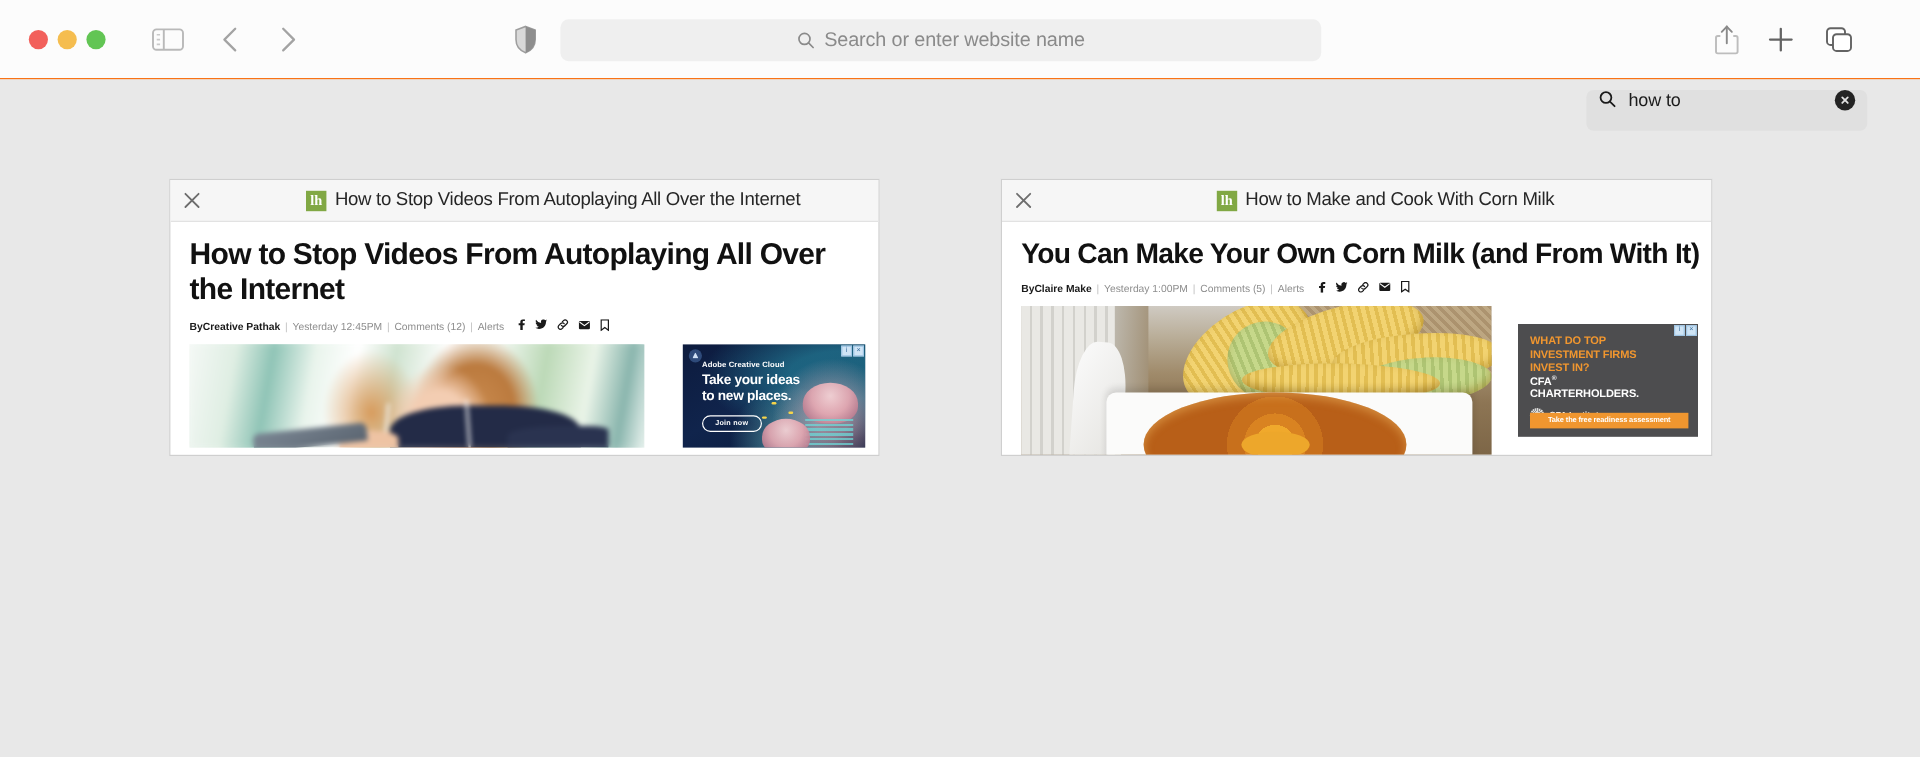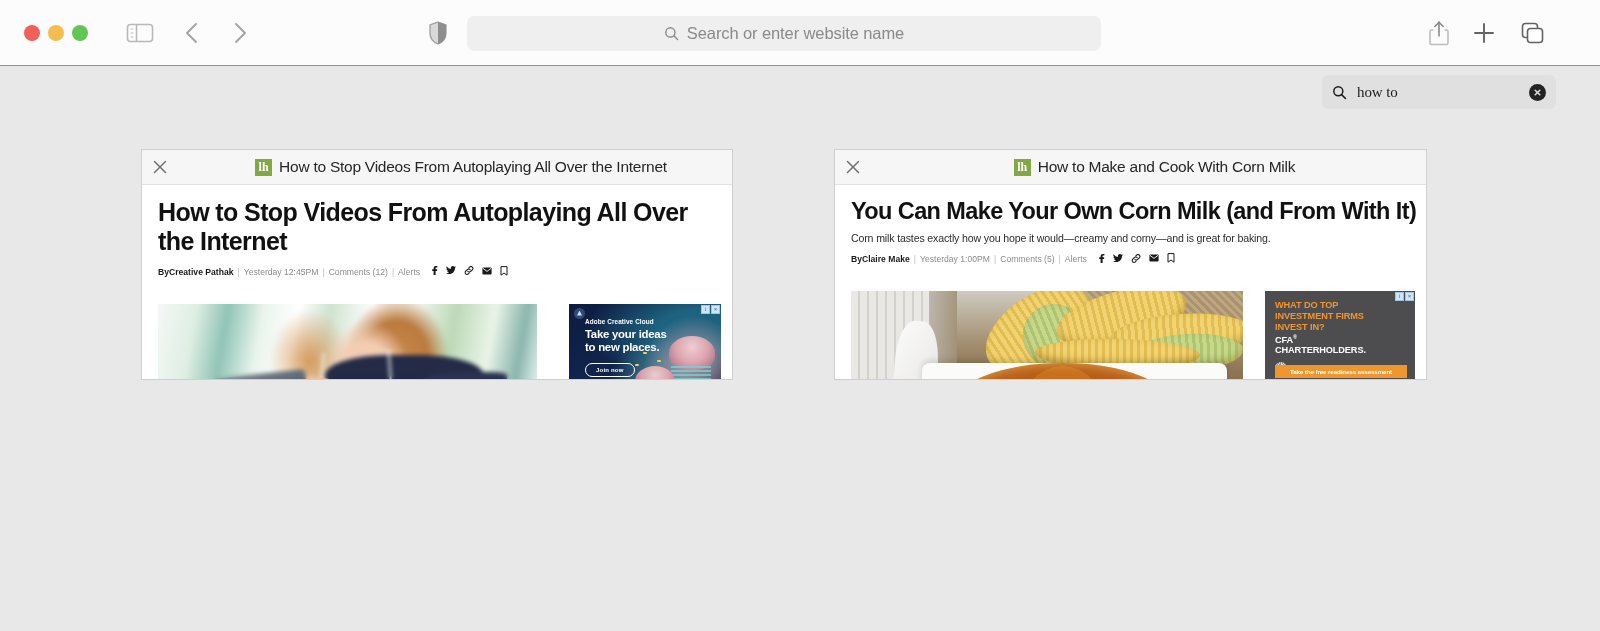--- a/index.html
+++ b/index.html
@@ -99,24 +99,22 @@
 
   
   .findbar-wrap {
     position: absolute;
     top: 75px;
     left: 1322px;
     width: 234px; height: 34px;
     background: #e0e0e0;
     border-radius: 6px;
     display: flex;
-    align-items: center;
     padding: 0 10px;
     box-sizing: border-box;
-    font-family: Liberation Serif, serif;
   }
   .findbar-icon { margin-right: 10px; display:flex; }
   .findbar-text {
     flex: 1;
     font-size: 15px;
     color: #1b1b1b;
     letter-spacing: -0.1px;
   }
   .findbar-clear {
     width: 17px; height: 17px;
@@ -224,22 +222,22 @@
   .byline-social {
     display: flex;
     align-items: center;
     gap: 8px;
     margin-left: 11px;
   }
 
   
   .media-row {
     display: flex;
-    margin-top: 26px;
-    align-items: flex-start;
+    margin-top: 9px;
+    align-items: center;
   }
 
   .photo {
     position: relative;
     overflow: hidden;
     flex-shrink: 0;
   }
   #card-0 .photo { width: 379px; height: 86px; }
   #card-1 .photo { width: 392px; height: 124px; margin-top:0; }
 
@@ -721,21 +719,20 @@
       <span class="lh-logo">
         <span>lh</span>
       </span>
       <span class="card-header-title">How to Make and Cook With Corn Milk</span>
     </span>
   </div>
 
   <div class="card-body">
     <div class="article-pad">
       <h1 class="art-headline">You Can Make Your Own Corn Milk (and From With It)</h1>
-      <div class="art-dek">Corn milk tastes exactly how you hope it would—creamy and corny—and is great for baking.</div>
 
       <div class="art-byline">
         <span class="byline-author">By </span>
           <span class="byline-author">Claire Make</span>
         <span class="byline-sep">|</span>
         <span class="byline-item">Yesterday 1:00PM</span>
         <span class="byline-sep">|</span>
         <span class="byline-item">Comments (5)</span>
         <span class="byline-sep">|</span>
         <span class="byline-item">Alerts</span>

